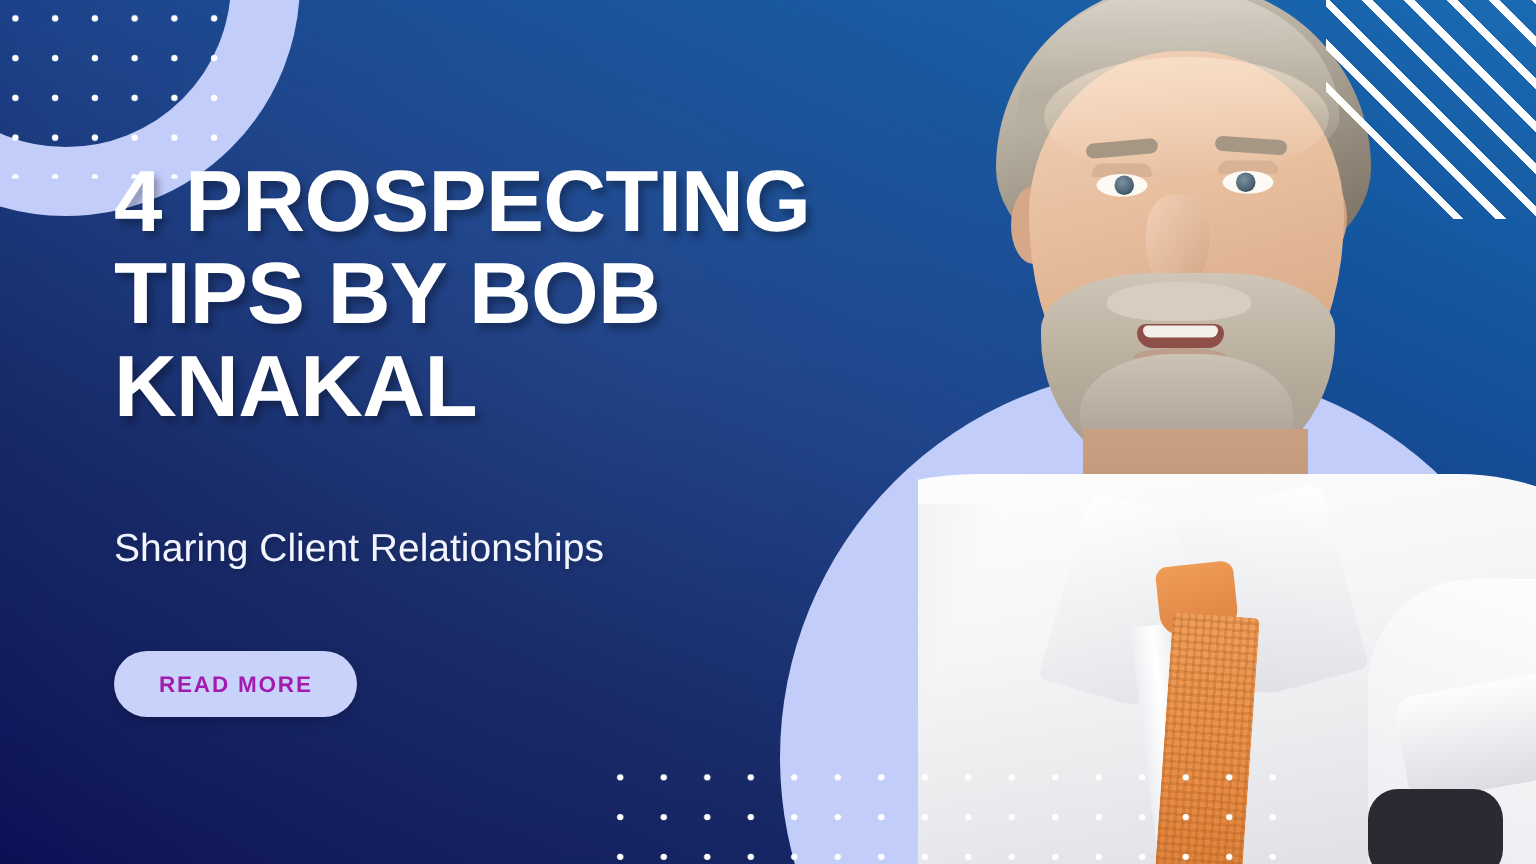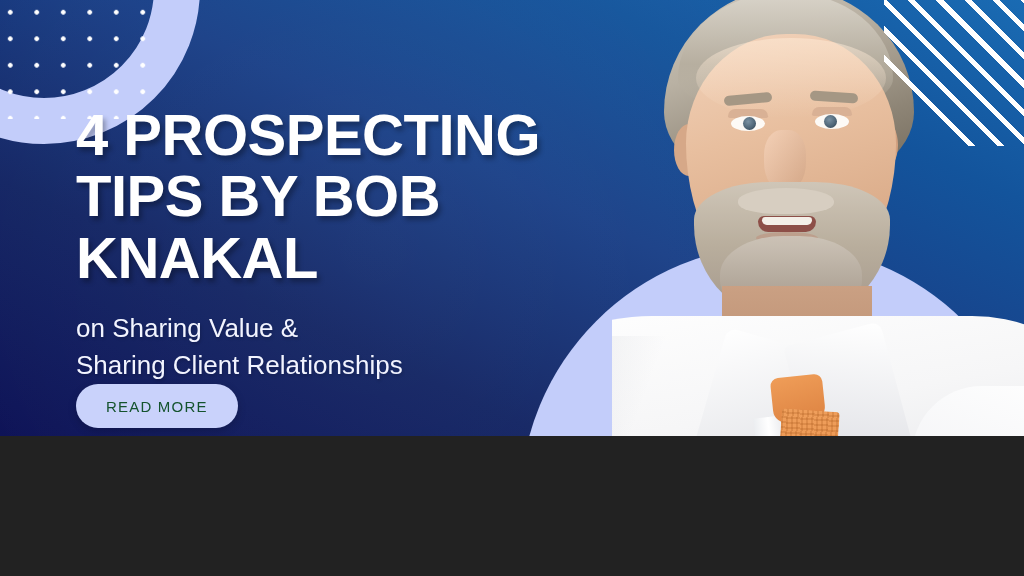--- a/index.html
+++ b/index.html
@@ -6,21 +6,21 @@
   html, body {
     margin: 0;
     padding: 0;
     background: #222;
   }
   * { box-sizing: border-box; }
 
   .banner {
     position: relative;
     width: 1024px;
-    height: 436px;
+    height: 576px;
     overflow: hidden;
     font-family: "Liberation Sans", sans-serif;
     background: linear-gradient(205deg, #1a6bb3 0%, #13549c 22%, #193f87 46%, #122463 72%, #0b1055 100%);
   }
 
   
   .bg-sheen {
     position: absolute;
     left: -120px;
     top: -260px;
@@ -332,28 +332,29 @@
     margin: 22px 0 0 0;
     color: #f2f4ff;
     font-size: 26px;
     line-height: 1.42;
     font-weight: 400;
     max-width: 470px;
     text-shadow: 1px 2px 3px rgba(0,0,0,0.18);
   }
   .cta {
     display: inline-block;
+    margin-top: 50px;
     padding: 14px 30px 13px;
     border: none;
     border-radius: 30px;
     background: #c9d2fb;
-    color: #14532d;
+    color: #a21caf;
     font-family: "Liberation Sans", sans-serif;
     font-size: 15px;
-    font-weight: 400;
+    font-weight: 700;
     letter-spacing: 1.2px;
     cursor: pointer;
     box-shadow: 0 3px 8px rgba(0,0,0,0.18);
   }
 </style>
 </head>
 <body>
 
 <div class="banner">
 
@@ -402,20 +403,20 @@
 
   <div class="ring-tl"></div>
   <div class="dots dots-tl"></div>
   <div class="stripes"></div>
   <div class="dots dots-bottom"></div>
 
   <div class="content">
     <h1 class="headline">4 Prospecting Tips by Bob Knakal</h1>
 
     <p class="subtitle">
-      <span>on Sharing Value &amp;</span><br>
+      <br>
       <span>Sharing Client Relationships</span>
     </p>
 
     <button class="cta">READ MORE</button>
   </div>
 
 </div>
 
 </body></html>

